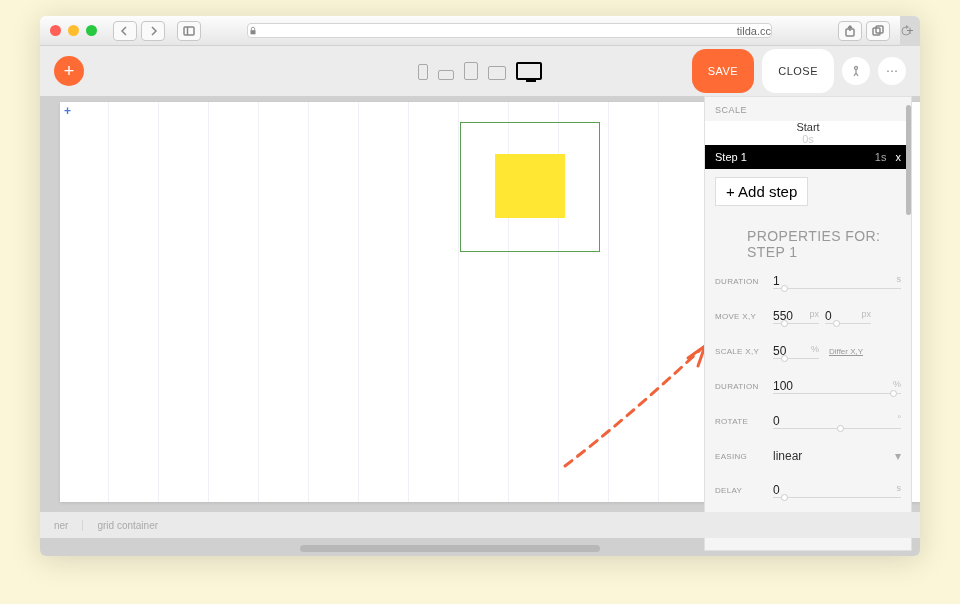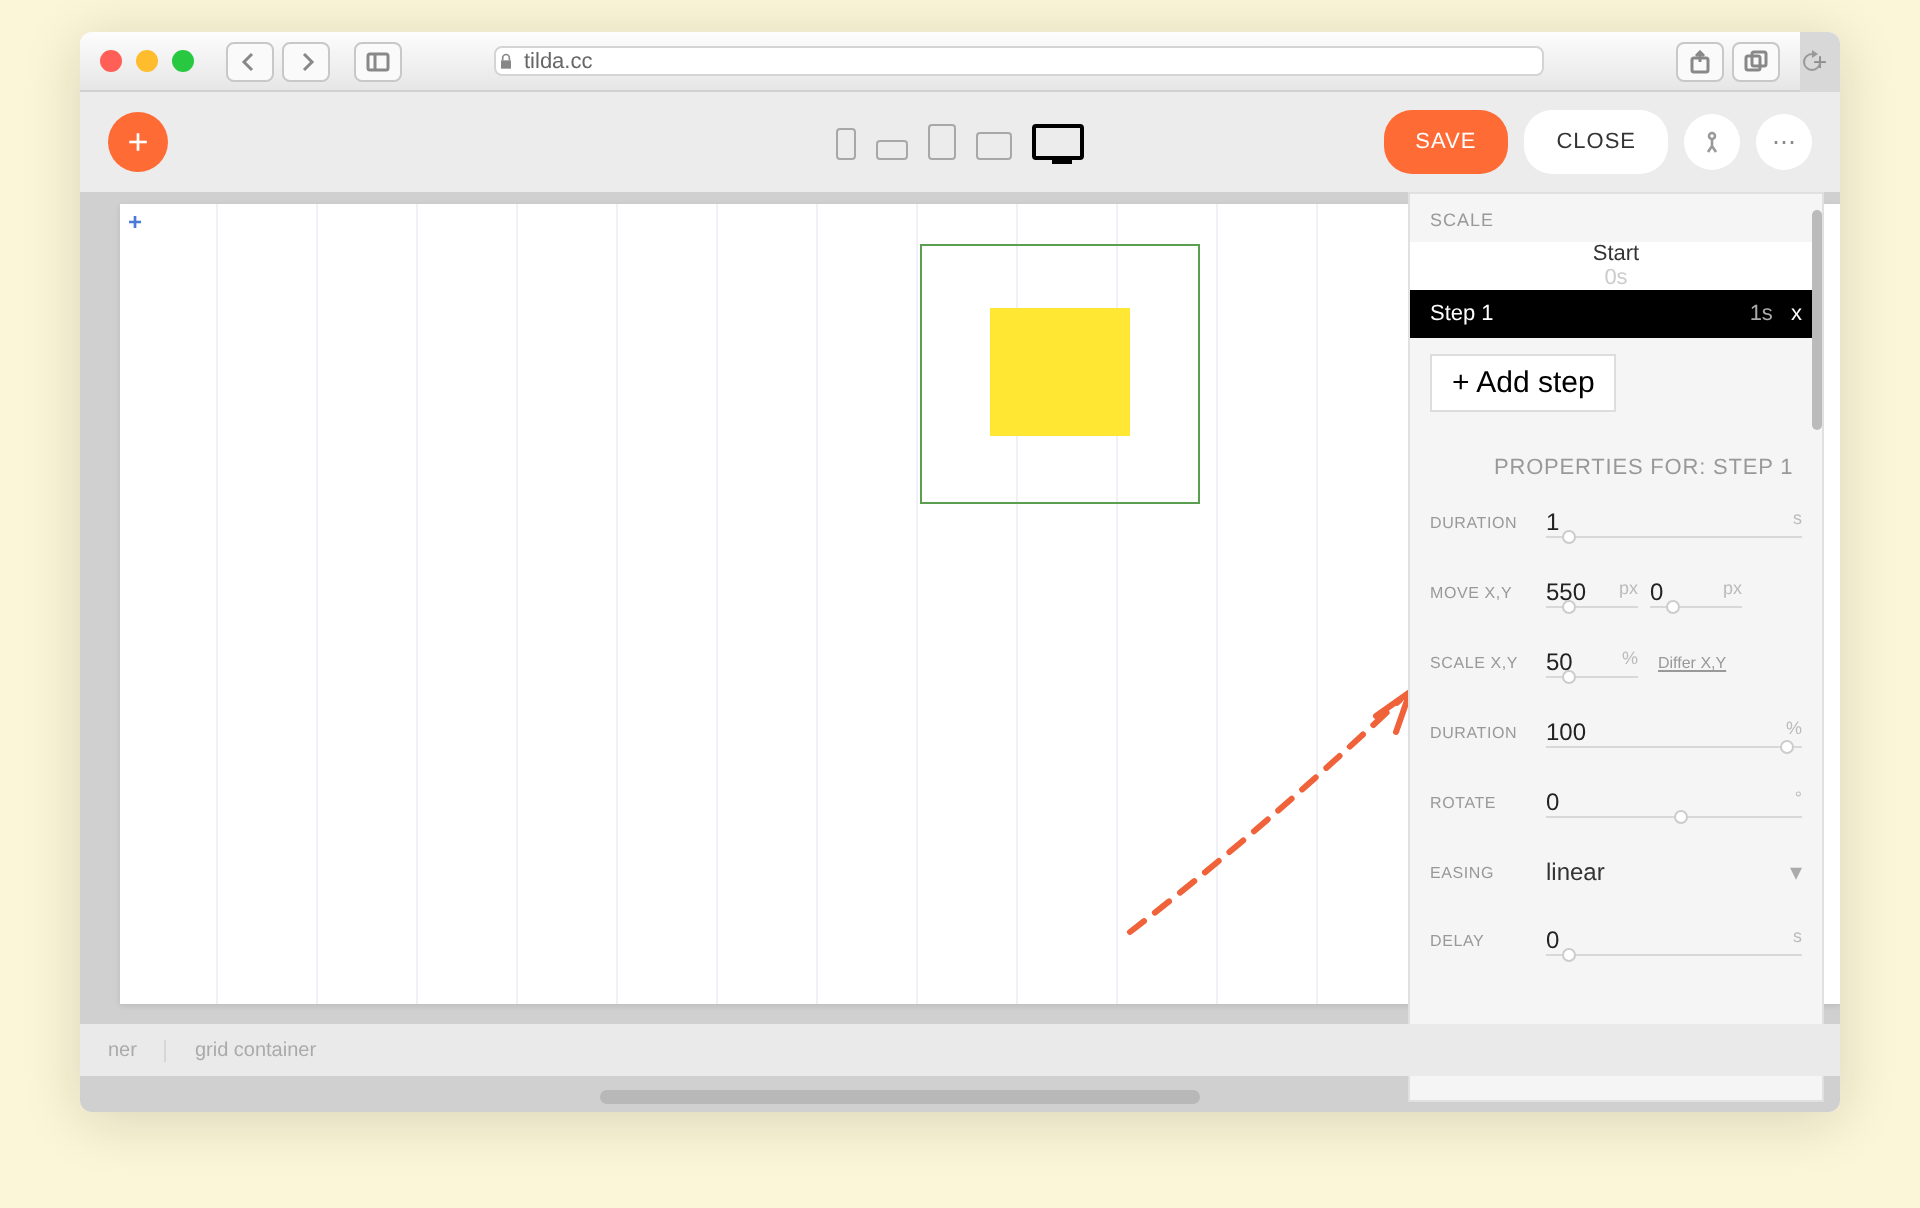--- a/index.html
+++ b/index.html
@@ -49,21 +49,21 @@
       color:#777; font-size:11px;
     }
     .nav-btn svg, .tool-btn svg { width:12px; height:12px; stroke:#888; fill:none; stroke-width:1.5;}
     .addr {
       flex: 1;
       margin: 0 60px 0 40px;
       height: 15px;
       border: 1px solid #d4d4d4;
       border-radius: 4px;
       background: #fff;
-      display:flex; align-items:center; justify-content:flex-start;
+      display:flex; align-items:center; justify-content:space-between;
       gap:4px;
       color:#666;
       font-size: 11px;
     }
     .right-tools { display:flex; gap:4px; }
     .new-tab {
       width: 20px; height: 30px;
       background:#d8d8d8;
       display:flex;align-items:center;justify-content:center;
       color:#888;
@@ -92,21 +92,21 @@
     .vp.active { border-color:#000; }
     .vp-phone { width:10px; height:16px; }
     .vp-phone-l { width:16px; height:10px; }
     .vp-tablet { width:14px; height:18px; }
     .vp-tablet-l { width:18px; height:14px; }
     .vp-desktop { width:26px; height:18px; position:relative; }
     .vp-desktop::after{content:'';position:absolute;bottom:-4px;left:8px;width:10px;height:2px;background:#000;}
     .vp-desktop.active{border-width:2px;}
     .toolbar-right { margin-left:auto; display:flex; gap:8px; align-items:center;}
     .pill-btn {
-      height:32px; padding:0 16px; border-radius:14px;
+      height:44px; padding:0 16px; border-radius:14px;
       display:flex;align-items:center;justify-content:center;
       font-size:11px; letter-spacing:0.5px;
       background:#fff; color:#333;
     }
     .pill-btn.save { background:#ff6b35; color:#fff; }
     .circle-btn {
       width:28px;height:28px;border-radius:50%;background:#fff;
       display:flex;align-items:center;justify-content:center;
       color:#888;font-size:12px;
     }
@@ -163,21 +163,21 @@
     .step-start .time{color:#ccc;}
     .step-active { background:#000; color:#fff;}
     .step-active .time{color:#aaa;}
     .step-active .x{color:#fff; margin-left:6px;}
     .add-step {
       margin:8px 10px; padding:5px 10px;
       background:#fff; border:1px solid #ddd;
       display:inline-block; font-size:15px;
     }
     .prop-section { padding: 14px 10px 0;}
-    .prop-title { color:#999; font-size:11px; letter-spacing:0.4px; margin-bottom:14px;padding-left:32px;}
+    .prop-title { color:#999; font-size:14px; letter-spacing:0.4px; margin-bottom:14px;padding-left:32px;}
     .prop-row {
       display:flex; align-items:center;
       margin-bottom: 20px;
       gap:6px;
     }
     .prop-label { width:52px; color:#999; font-size:8px; letter-spacing:0.3px;}
     .prop-input {
       flex:1; position:relative;
       border-bottom:1px solid #d8d8d8;
       padding-bottom:0px;

